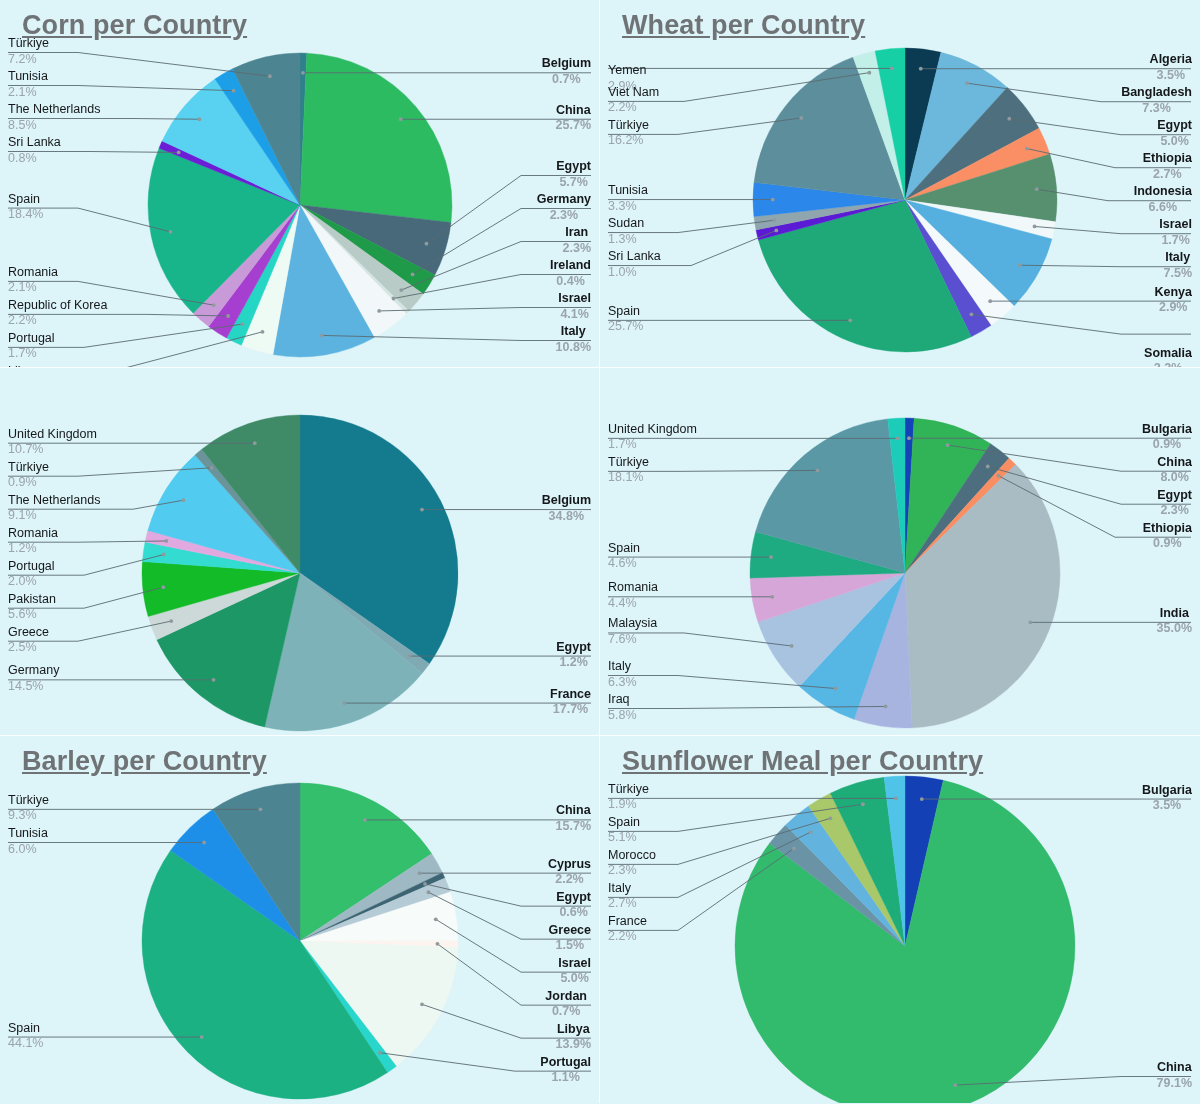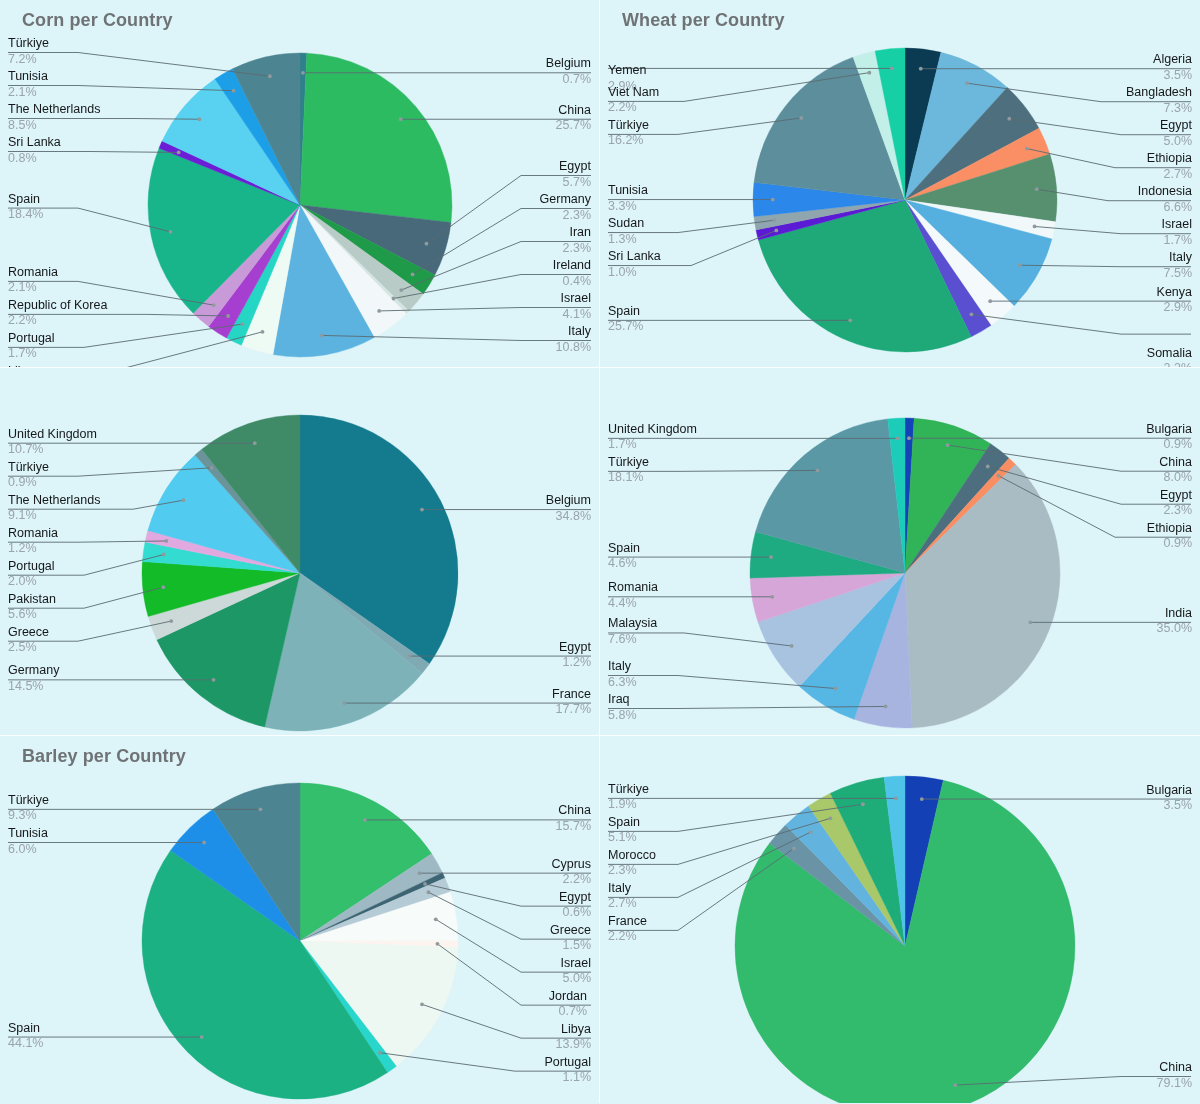--- a/index.html
+++ b/index.html
@@ -24,40 +24,41 @@
   .vdiv, .hdiv { background: #ffffff; opacity: 0.85; }
   .panel {
     position: relative;
     overflow: hidden;
     background: #ddf4f9;
   }
   .panel-title {
     position: absolute;
     left: 22px;
     top: 10px;
-    font-size: 18px;
+    font-size: 27px;
     font-weight: bold;
     color: #6f7376;
     letter-spacing: 0.1px;
     white-space: nowrap;
+    text-decoration: underline;
   }
   .pie-wrap {
     position: absolute;
     left: 0; top: 0; right: 0; bottom: 0;
   }
   svg.pie { position: absolute; left: 0; top: 0; }
   .lbl {
     position: absolute;
     font-size: 12.5px;
     line-height: 15.5px;
     white-space: nowrap;
   }
   .lbl .nm { color: #15181a; display: block; }
   .lbl .pc { color: #9aa4ab; display: block; }
-  .lbl.right { text-align: right; }
+  .lbl.right { text-align: center; font-weight: bold; }
   .lbl.left { text-align: left; }
 </style>
 </head>
 <body>
 
 <div id="grid">
   <div class="panel">
     <div class="panel-title">Corn per Country</div>
     <div class="pie-wrap">
         <svg class="pie" width="599" height="367">
@@ -561,20 +562,21 @@
           <span class="pc">6.0%</span>
         </div>
         <div class="lbl left" style="top: 284.548px; left: 8px;">
           <span class="nm">Spain</span>
           <span class="pc">44.1%</span>
         </div>
       </div>
   </div>
   <div class="vdiv"></div>
   <div class="panel">
+    <div class="panel-title">Sunflower Meal per Country</div>
     <div class="pie-wrap">
         <svg class="pie" width="599" height="367">
           <path d="M 305 210 L 305 40 A 170 170 0 0 1 343.2894630048417 44.36812799825978 Z" fill="#1440b6" stroke="#1440b6" stroke-width="0.4"></path>
           <path d="M 305 210 L 343.2894630048417 44.36812799825978 A 170 170 0 1 1 169.57212540226985 107.24159021305616 Z" fill="#33bb6d" stroke="#33bb6d" stroke-width="0.4"></path>
           <path d="M 305 210 L 169.57212540226985 107.24159021305616 A 170 170 0 0 1 185.57463236485347 89.01412658822478 Z" fill="#6a93a6" stroke="#6a93a6" stroke-width="0.4"></path>
           <path d="M 305 210 L 185.57463236485347 89.01412658822478 A 170 170 0 0 1 208.4988607183831 70.04454238097759 Z" fill="#62b4de" stroke="#62b4de" stroke-width="0.4"></path>
           <path d="M 305 210 L 208.4988607183831 70.04454238097759 A 170 170 0 0 1 230.3887595831374 57.2480350258723 Z" fill="#a8c86a" stroke="#a8c86a" stroke-width="0.4"></path>
           <path d="M 305 210 L 230.3887595831374 57.2480350258723 A 170 170 0 0 1 284.08751843543985 41.291173571706906 Z" fill="#1eac79" stroke="#1eac79" stroke-width="0.4"></path>
           <path d="M 305 210 L 284.08751843543985 41.291173571706906 A 170 170 0 0 1 304.99999999999994 40 Z" fill="#4fc3e8" stroke="#4fc3e8" stroke-width="0.4"></path>
           <polyline points="591,63.05313908408945 515,63.05313908408945 321.7639514124815,63.05313908408945" fill="none" stroke="#5a6b72" stroke-width="0.9"></polyline>

